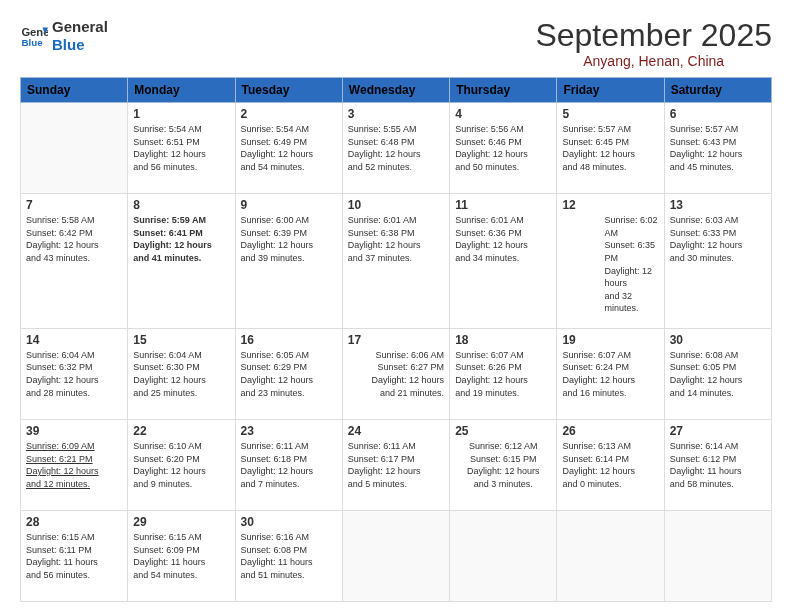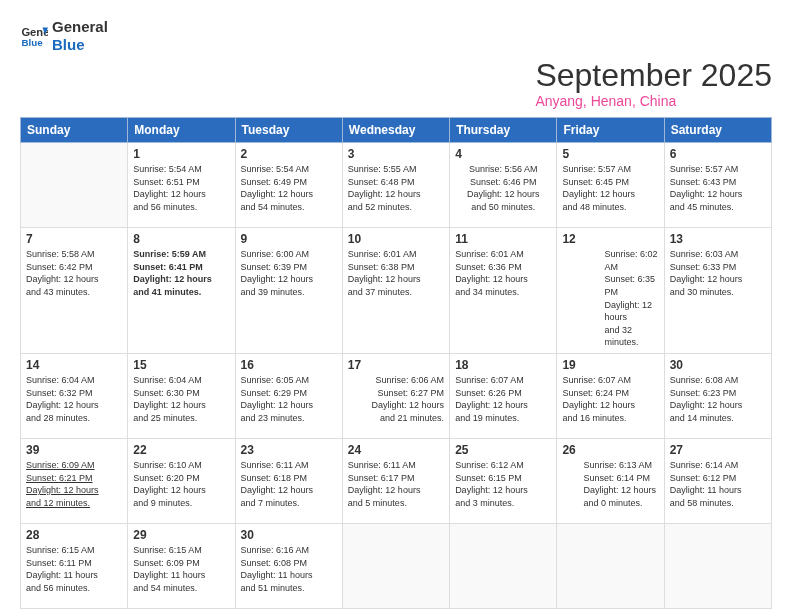--- a/index.html
+++ b/index.html
@@ -26,43 +26,42 @@
     .logo {
       display: flex;
       align-items: center;
       gap: 4px;
     }
     .logo-icon {
       width: 28px;
       height: 28px;
     }
     .title-block {
-      text-align: left;
-      margin-top: 40px;
+      text-align: center;
     }
     .month-title {
       font-size: 32px;
       font-weight: normal;
       color: #333;
       line-height: 1.1;
     }
     .subtitle {
       font-size: 14px;
-      color: #ec4899;
+      color: #7f1d1d;
     }
     .calendar {
       width: 100%;
       border-collapse: collapse;
       flex: 1;
     }
     .calendar thead tr {
       background: #2b6cbf;
     }
     .calendar thead th {
-      color: #ffffff;
+      color: #000000;
       font-size: 12px;
       font-weight: bold;
       padding: 5px 6px;
       text-align: left;
       border: 1px solid #a0b8d8;
     }
     .calendar tbody tr {
       border-bottom: 1px solid #ccc;
     }
     .calendar tbody td {
@@ -146,21 +145,21 @@
           </td>
           <td>
             <span class="day-num">3</span>
             <div class="day-info" style="white-space: pre-line;">Sunrise: 5:55 AM
 Sunset: 6:48 PM
 Daylight: 12 hours
 and 52 minutes.</div>
           </td>
           <td>
             <span class="day-num">4</span>
-            <div class="day-info" style="white-space: pre-line; text-align: center;">Sunrise: 5:56 AM
+            <div class="day-info" style="white-space: pre-line;">Sunrise: 5:56 AM
 Sunset: 6:46 PM
 Daylight: 12 hours
 and 50 minutes.</div>
           </td>
           <td>
             <span class="day-num">5</span>
             <div class="day-info" style="white-space: pre-line;">Sunrise: 5:57 AM
 Sunset: 6:45 PM
 Daylight: 12 hours
 and 48 minutes.</div>
@@ -263,21 +262,21 @@
           <td>
             <span class="day-num">19</span>
             <div class="day-info" style="white-space: pre-line;">Sunrise: 6:07 AM
 Sunset: 6:24 PM
 Daylight: 12 hours
 and 16 minutes.</div>
           </td>
           <td>
             <span class="day-num">30</span>
             <div class="day-info" style="white-space: pre-line;">Sunrise: 6:08 AM
-Sunset: 6:23 PM
+Sunset: 6:05 PM
 Daylight: 12 hours
 and 14 minutes.</div>
           </td>
         </tr>
         <tr>
           <td>
             <span class="day-num">39</span>
             <div class="day-info" style="white-space: pre-line; text-decoration: underline;">Sunrise: 6:09 AM
 Sunset: 6:21 PM
 Daylight: 12 hours
@@ -299,28 +298,28 @@
           </td>
           <td>
             <span class="day-num">24</span>
             <div class="day-info" style="white-space: pre-line;">Sunrise: 6:11 AM
 Sunset: 6:17 PM
 Daylight: 12 hours
 and 5 minutes.</div>
           </td>
           <td>
             <span class="day-num">25</span>
-            <div class="day-info" style="white-space: pre-line;">Sunrise: 6:12 AM
+            <div class="day-info" style="white-space: pre-line; text-align: center;">Sunrise: 6:12 AM
 Sunset: 6:15 PM
 Daylight: 12 hours
 and 3 minutes.</div>
           </td>
           <td>
             <span class="day-num">26</span>
-            <div class="day-info" style="white-space: pre-line; margin-left: 21px;">Sunrise: 6:13 AM
+            <div class="day-info" style="white-space: pre-line;">Sunrise: 6:13 AM
 Sunset: 6:14 PM
 Daylight: 12 hours
 and 0 minutes.</div>
           </td>
           <td>
             <span class="day-num">27</span>
             <div class="day-info" style="white-space: pre-line;">Sunrise: 6:14 AM
 Sunset: 6:12 PM
 Daylight: 11 hours
 and 58 minutes.</div>

